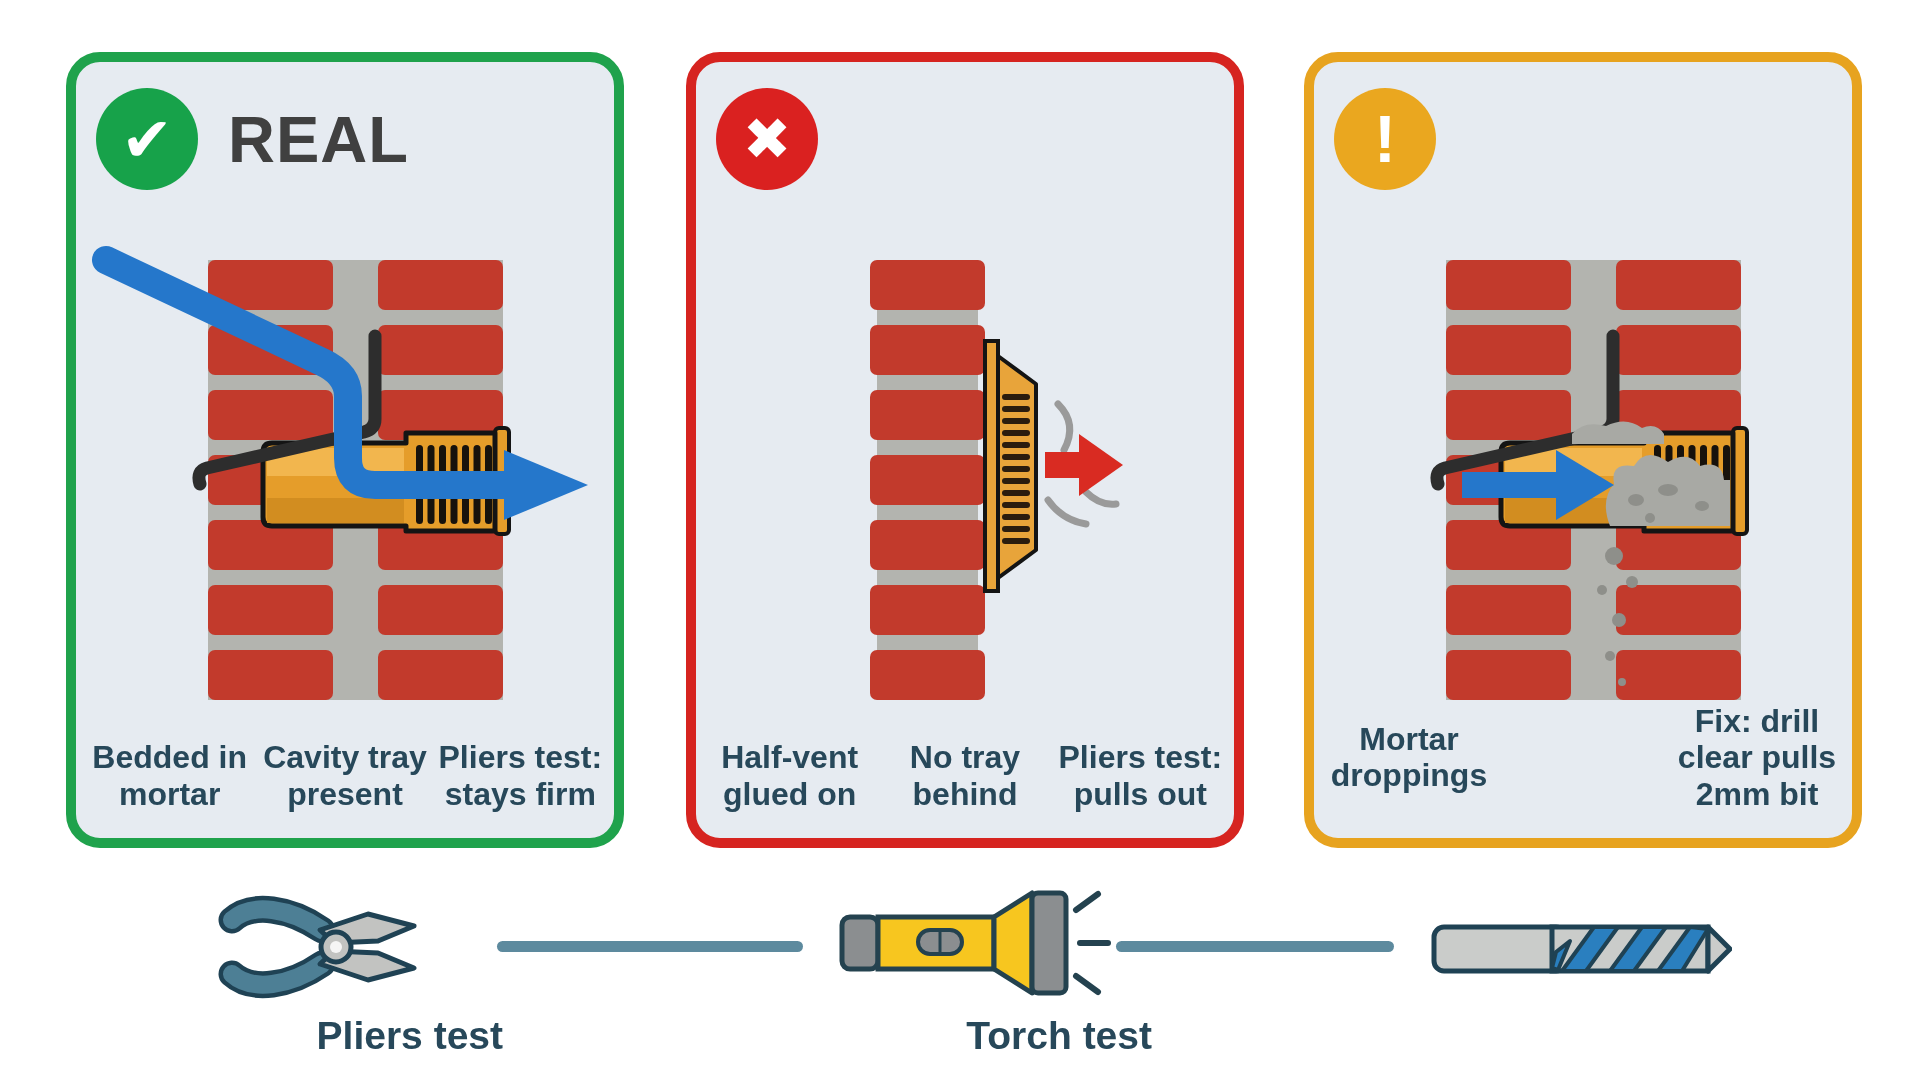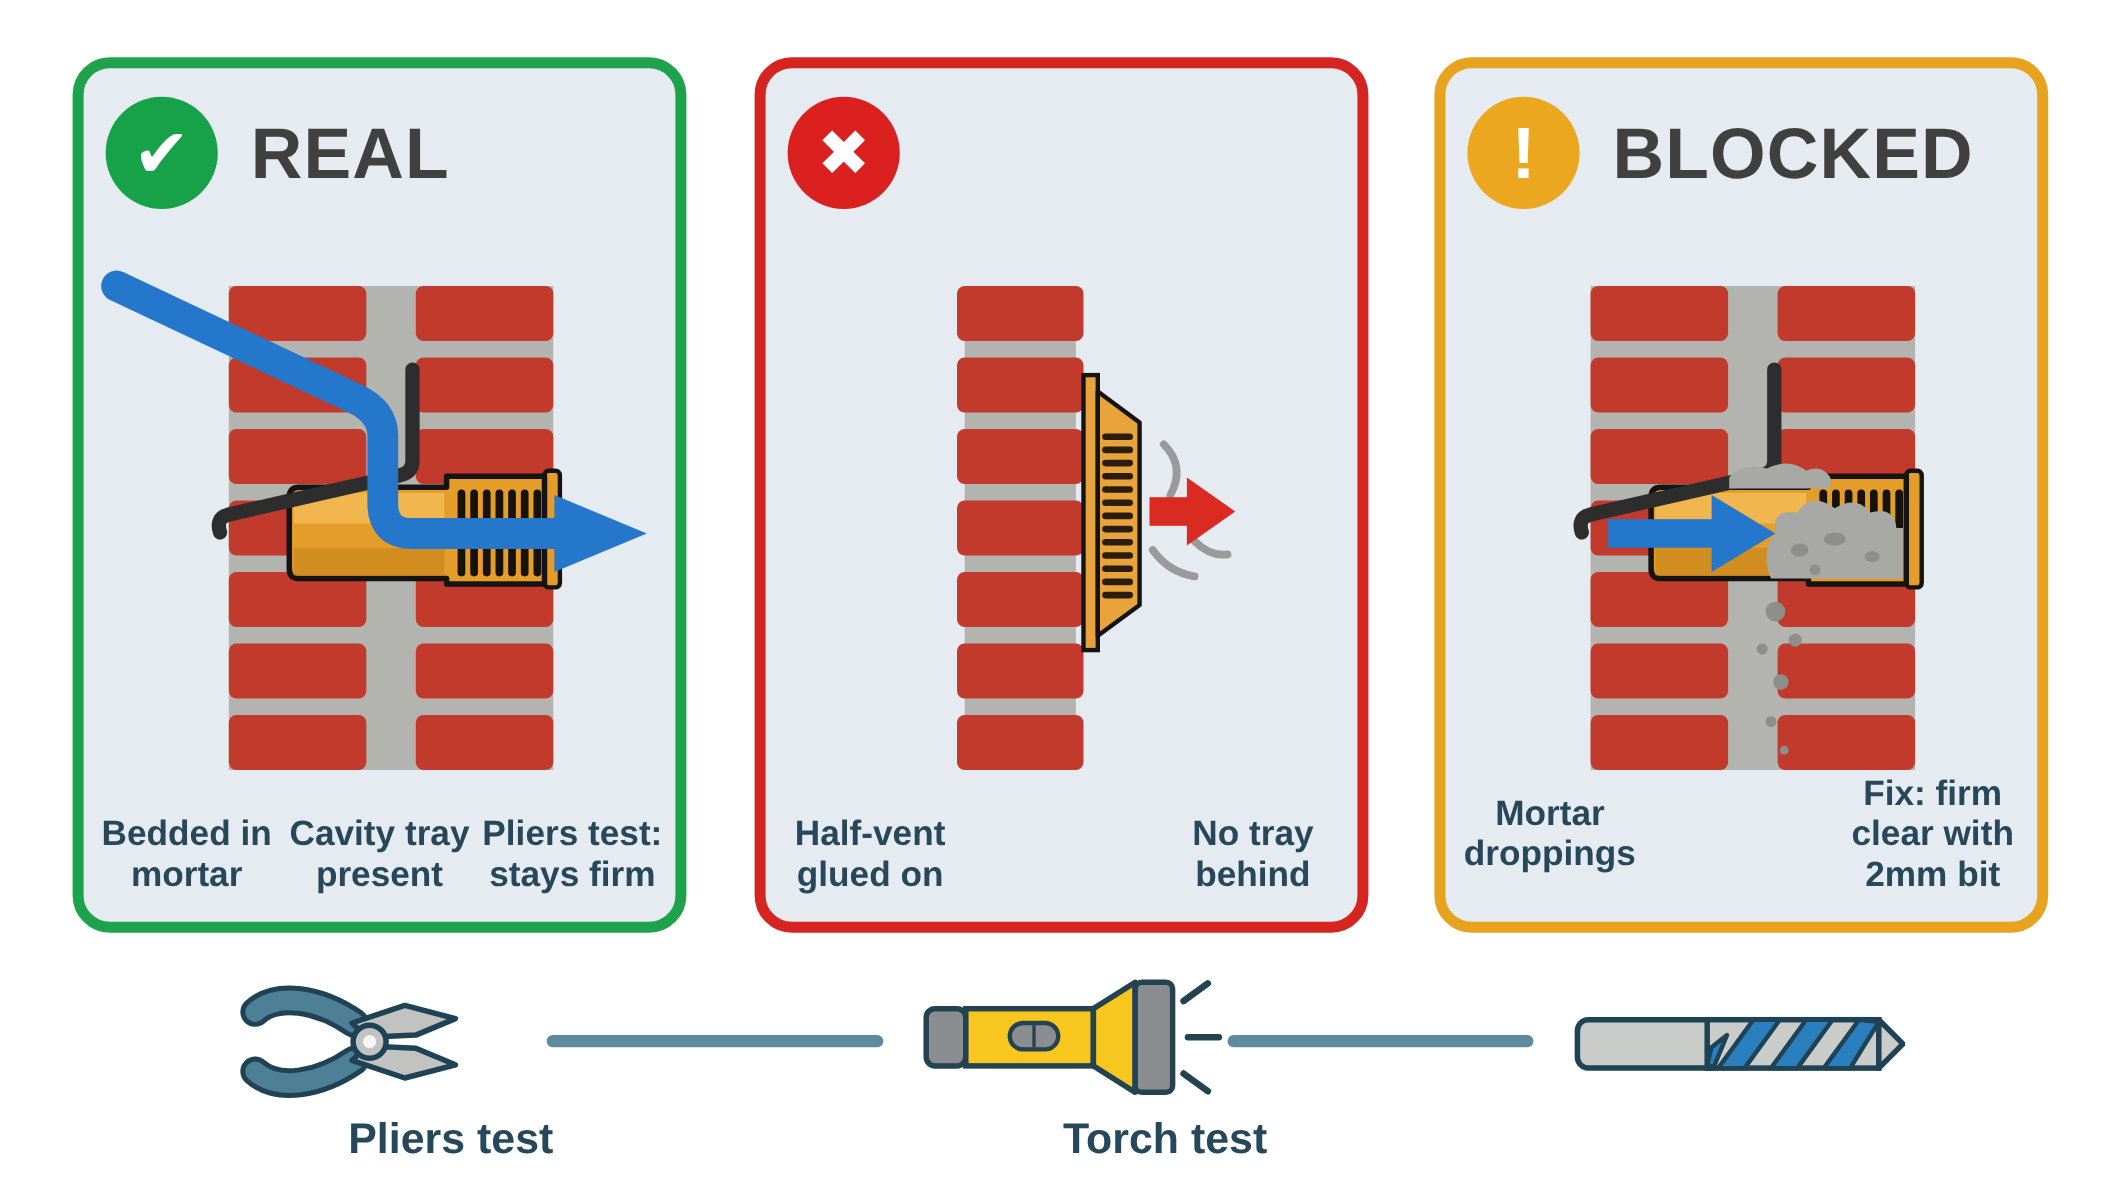--- a/index.html
+++ b/index.html
@@ -145,27 +145,27 @@
         <path d="M 390 254 Q 404 268 420 266"></path>
       </g>
       <g fill="#d92b22">
         <rect x="349" y="214" width="36" height="26"></rect>
         <polygon points="383,196 427,227 383,258"></polygon>
       </g>
     </svg>
     <div class="panel-labels">
       <div class="panel-label">Half-vent glued on</div>
       <div class="panel-label">No tray behind</div>
+      <div class="panel-label">Pliers test: pulls out</div>
     </div>
   </div>
 
   <div class="panel blocked">
     <div class="panel-header">
       <div class="badge">!</div>
-      <div class="panel-title">BLOCKED</div>
     </div>
     <svg class="diagram" viewBox="0 0 538 470">
       <g>
           <use href="#wall2col"></use>
         </g>
       <g>
           <use href="#venttube"></use>
           <use href="#ventslots"></use>
         </g>
       <g>
@@ -185,21 +185,21 @@
         <circle cx="296" cy="418" r="5" fill="#8e8f8a"></circle>
         <circle cx="308" cy="444" r="4" fill="#8e8f8a"></circle>
       </g>
       <g fill="#2577cb">
         <rect x="148" y="234" width="96" height="26"></rect>
         <polygon points="242,212 300,247 242,282"></polygon>
       </g>
     </svg>
     <div class="panel-labels">
       <div class="panel-label">Mortar droppings</div>
-      <div class="panel-label">Fix: firm clear with 2mm bit</div>
+      <div class="panel-label">Fix: drill clear pulls 2mm bit</div>
     </div>
   </div>
 
   <svg id="pliers-icon" class="tool-icon" viewBox="0 0 246 122">
     <path d="M 16 34 C 36 16, 74 22, 106 44" fill="none" stroke="#1f4254" stroke-width="27" stroke-linecap="round"></path>
     <path d="M 16 88 C 36 106, 74 100, 106 78" fill="none" stroke="#1f4254" stroke-width="27" stroke-linecap="round"></path>
     <path d="M 16 34 C 36 16, 74 22, 106 44" fill="none" stroke="#4d7f95" stroke-width="18" stroke-linecap="round"></path>
     <path d="M 16 88 C 36 106, 74 100, 106 78" fill="none" stroke="#4d7f95" stroke-width="18" stroke-linecap="round"></path>
     <polygon points="104,44 152,28 198,40 162,55 118,57" fill="#c2c3c1" stroke="#1f4254" stroke-width="5" stroke-linejoin="round"></polygon>
     <polygon points="104,78 152,94 198,82 162,67 118,65" fill="#c2c3c1" stroke="#1f4254" stroke-width="5" stroke-linejoin="round"></polygon>

